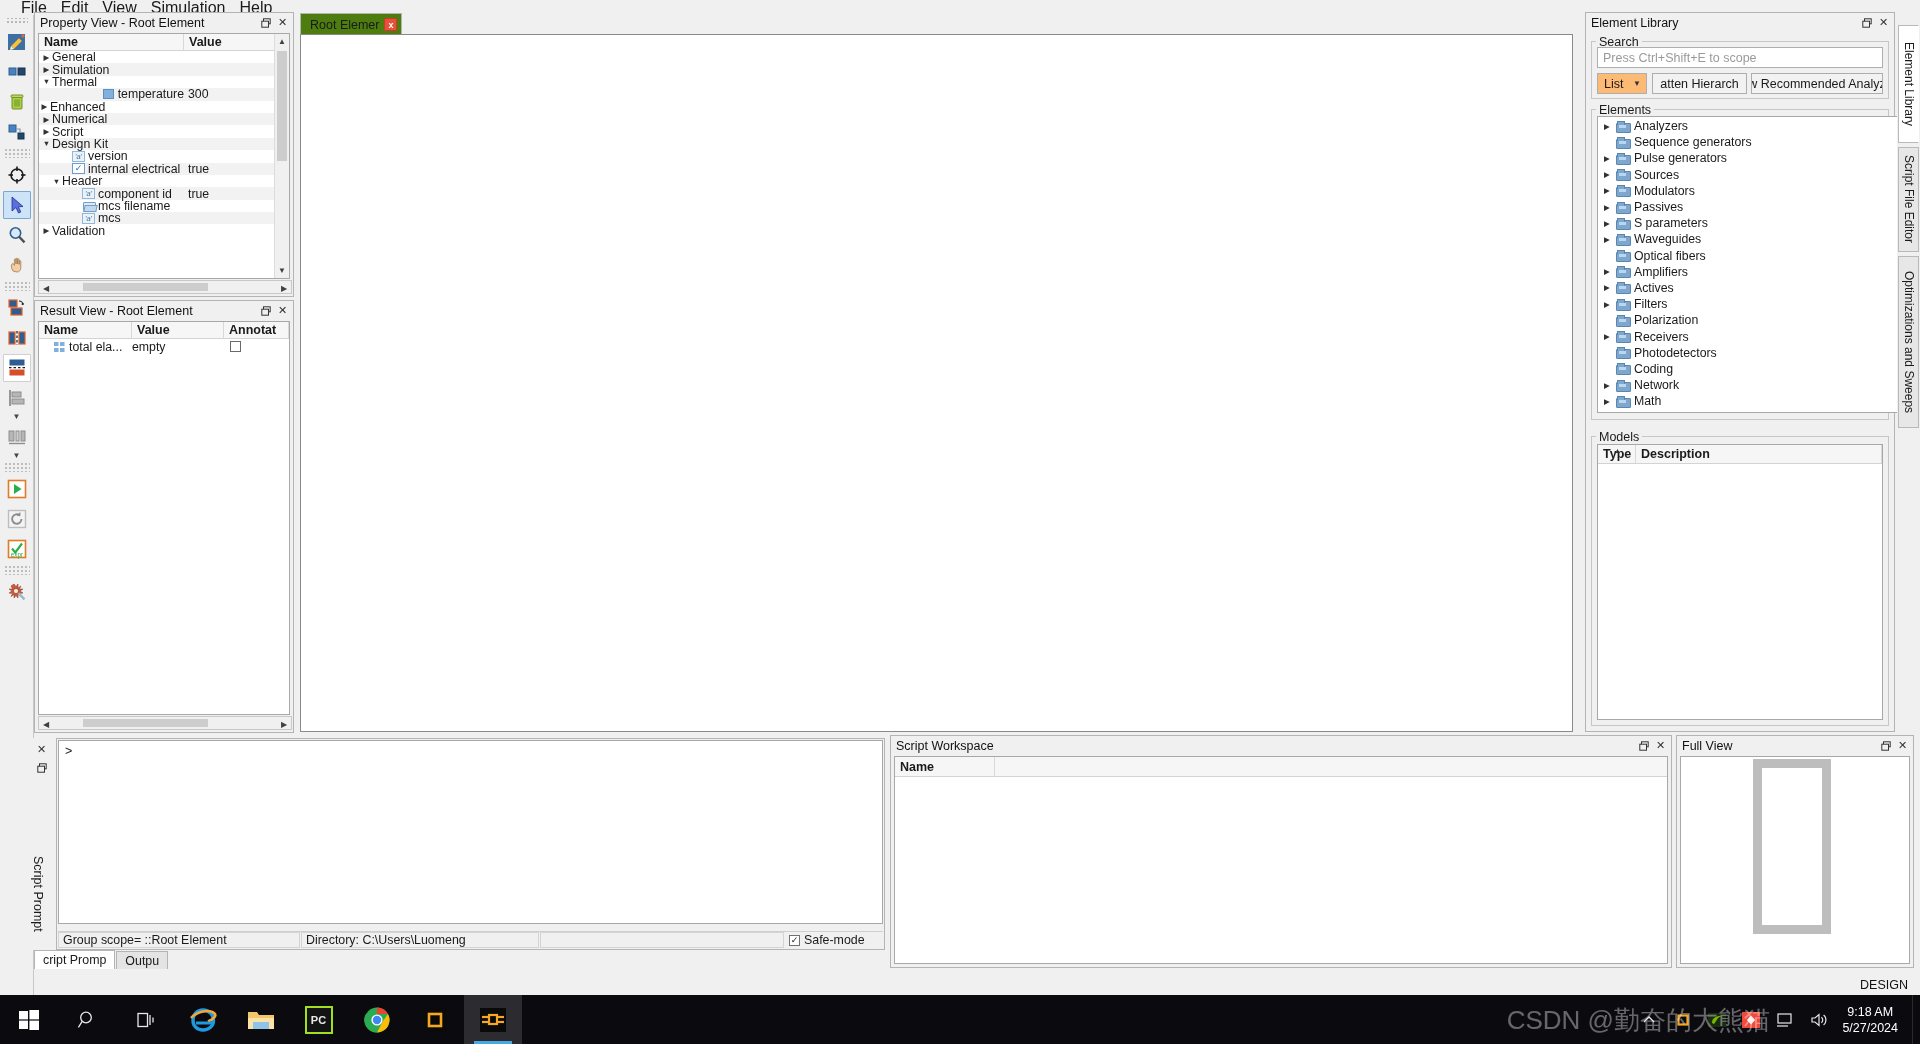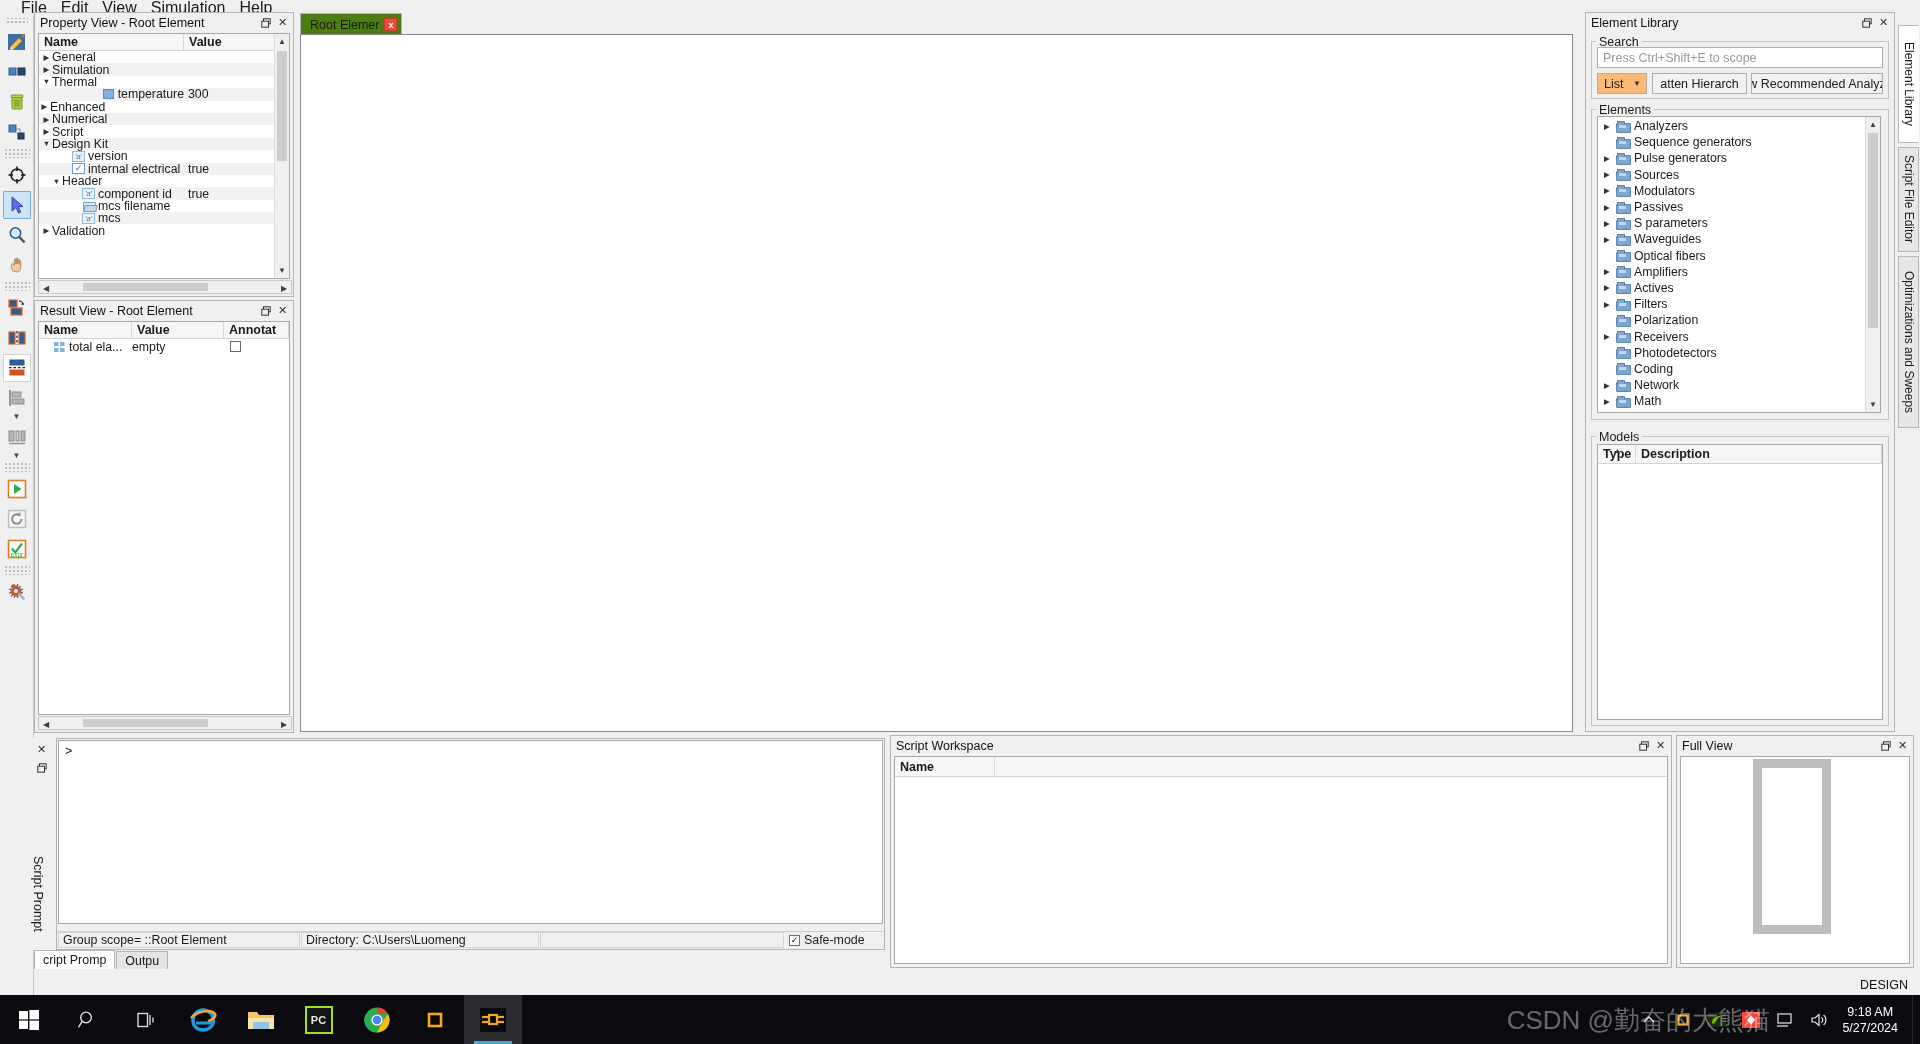--- a/index.html
+++ b/index.html
@@ -539,21 +539,21 @@
     <div class="combo" style="position:absolute; left:11px; top:60px; width:50px;">
       <span class="cv">List</span>
       <span class="ca">▼</span>
     </div>
     <div class="btn" style="position:absolute; left:66px; top:60px; width:95px;">atten Hierarch</div>
     <div class="btn" style="position:absolute; left:165px; top:60px; width:132px;">w Recommended Analyz</div>
 
     <div class="groupbox" style="left:5px; top:96px; width:298px; height:311px;"></div>
     <div class="grouplabel" style="left:10px; top:90px;">Elements</div>
 
-    <div style="position:absolute; left:11px; top:103px; width:284px; height:297px; border:1px solid #a8a8a8; background:#fff; overflow:hidden;">
+    <div style="position:absolute; left:11px; top:103px; width:320px; height:297px; border:1px solid #a8a8a8; background:#fff; overflow:hidden;">
       <div id="el-tree" style="position:absolute; left:0; top:1px; right:15px; bottom:0;">
           <div class="row" style="height: 16.2px;">
             <span class="arrow closed" style="width:18px;flex:0 0 18px;"></span>
             <span class="ic-folder">
               <i></i>
             </span>
             <span>Analyzers</span>
           </div>
           <div class="row" style="height: 16.2px;">
             <span class="arrow none" style="width:18px;flex:0 0 18px;"></span>

